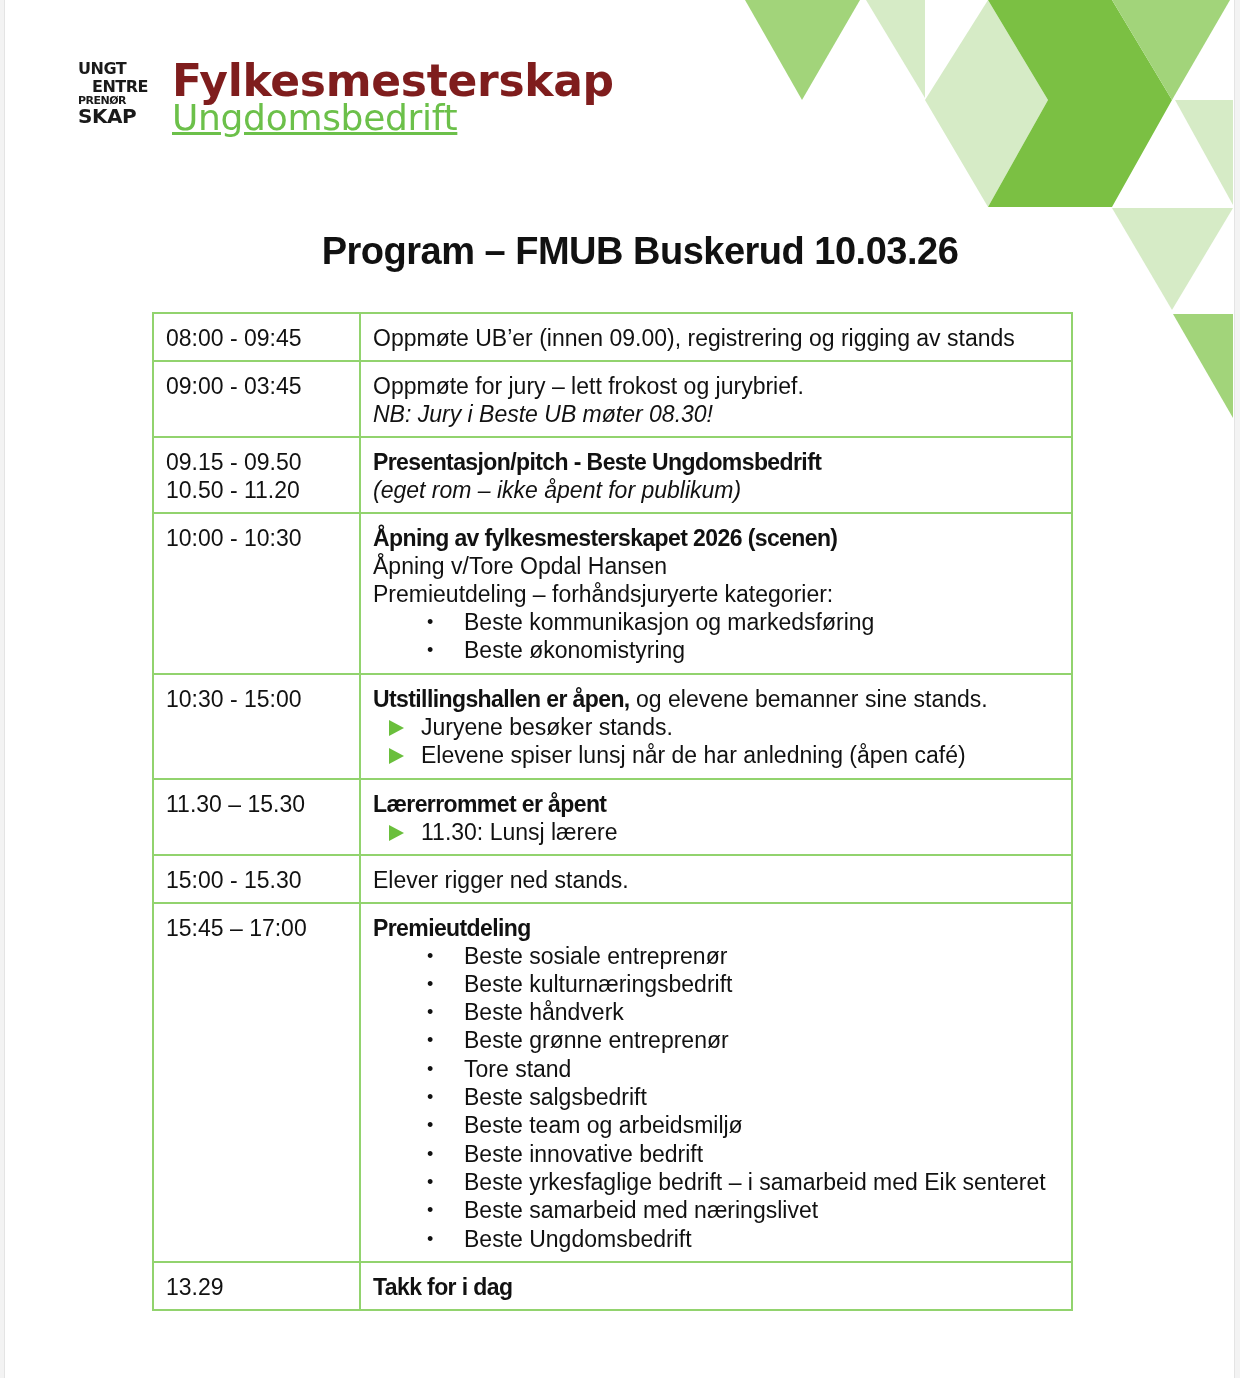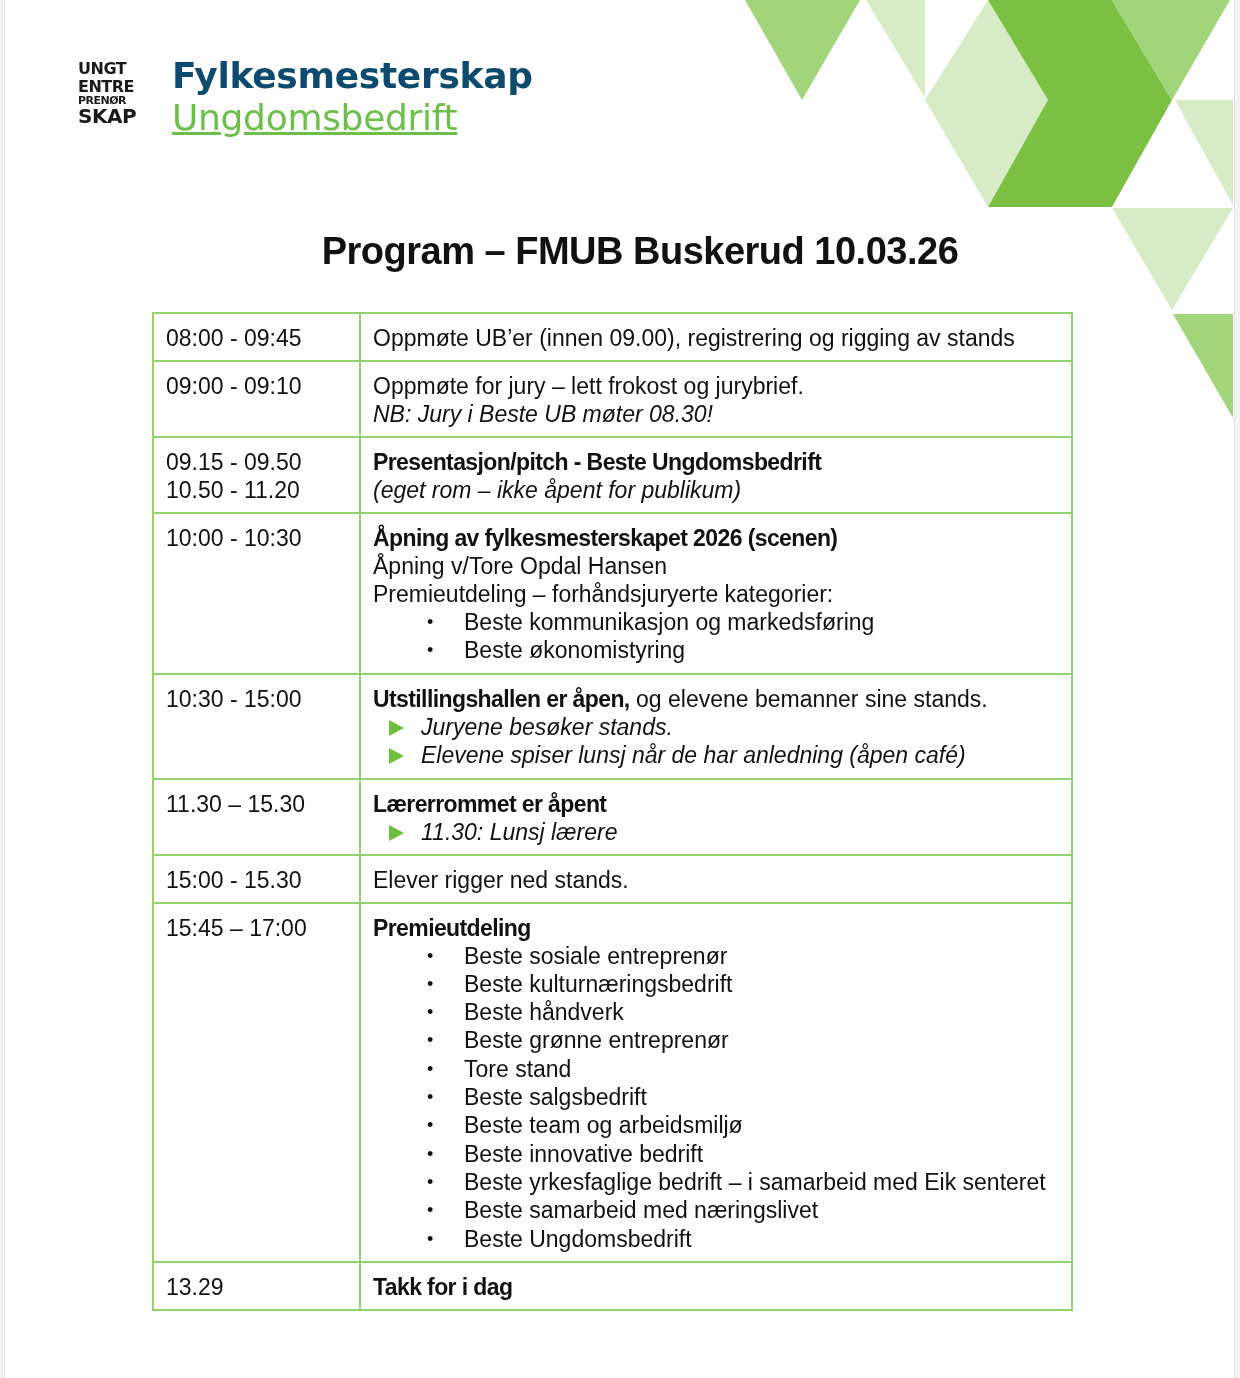--- a/index.html
+++ b/index.html
@@ -5,39 +5,39 @@
   html, body { margin: 0; padding: 0; background: #ffffff; }
   body { width: 1240px; height: 1378px; position: relative; overflow: hidden;
          font-family: "Liberation Sans", sans-serif; color: #111; }
   .page-edge-left { position: absolute; left: 0; top: 0; width: 4px; height: 1378px; background: #f3f3f3; border-right: 1px solid #e4e4e4; }
   .page-edge-right { position: absolute; left: 1234px; top: 0; width: 6px; height: 1378px; background: #f3f3f3; border-left: 1px solid #e4e4e4; }
   .deco { position: absolute; left: 0; top: 0; width: 1240px; height: 430px; pointer-events: none; }
 
   .logo { position: absolute; left: 78px; top: 61px; width: 70px; font-family: "DejaVu Sans", sans-serif;
           font-weight: bold; color: #1a1a1a; line-height: 1; letter-spacing: -0.5px; }
   .logo .l1 { font-size: 16px; display: block; height: 18px; }
-  .logo .l2 { font-size: 16px; display: block; height: 16px; }
+  .logo .l2 { font-size: 16px; display: block; height: 16px; text-align: right; }
   .logo .l3 { font-size: 11px; display: block; height: 11px; }
   .logo .l4 { font-size: 20px; display: block; height: 20px; }
 
-  .header-title { position: absolute; left: 172px; top: 55px; font-size: 36px; font-weight: bold; color: #0c4a6e; letter-spacing: -0.3px; font-family: "DejaVu Sans", sans-serif; }
+  .header-title { position: absolute; left: 172px; top: 55px; font-size: 44px; font-weight: bold; color: #7f1d1d; letter-spacing: -0.3px; font-family: "DejaVu Sans", sans-serif; }
   .header-sub { position: absolute; left: 172px; top: 97px; font-size: 36px; color: #6cc04a; letter-spacing: -0.3px; font-family: "DejaVu Sans", sans-serif; text-decoration: underline; }
 
   .doc-title { position: absolute; left: 0; width: 1280px; top: 230px; text-align: center; font-size: 38px; font-weight: bold; color: #111; letter-spacing: -0.5px; }
 
   table.program { position: absolute; left: 152px; top: 312px; width: 921px; border-collapse: collapse; font-size: 23px; }
   table.program td { border: 2px solid #92d36e; vertical-align: top; padding: 10px 11px 8px 12px; line-height: 28px; }
   table.program td.time { width: 182px; white-space: nowrap; }
   .bold { font-weight: bold; letter-spacing: -0.6px; }
   .ital { font-style: italic; }
   ul.bullets { margin: 0; padding: 0 0 0 75px; list-style: none; }
   ul.bullets li { position: relative; line-height: 28.3px; margin-left: 16px; }
   ul.bullets li::before { content: "•"; position: absolute; left: -37px; top: 0; font-size: 18px; }
   ul.arrows { margin: 0; padding: 0 0 0 48px; list-style: none; }
-  ul.arrows li { position: relative; line-height: 28px; font-style: italic; }
+  ul.arrows li { position: relative; line-height: 28px; }
   .arrow-icon { position: absolute; left: -32px; top: 7px; width: 0; height: 0;
                 border-top: 8px solid transparent; border-bottom: 8px solid transparent; border-left: 15px solid #6abf3c; }
 </style>
 </head>
 <body>
 
 <div class="page-edge-left"></div>
 
 <svg class="deco" viewBox="0 0 1240 430" width="1240" height="430">
   <polygon points="745,0 860,0 802,100" fill="#a2d47a"></polygon>
@@ -66,21 +66,21 @@
 
 <table class="program">
   <tbody>
 
     <tr style="height:48px">
       <td class="time"><span>08:00 - 09:45</span></td>
       <td><span>Oppmøte UB’er (innen 09.00), registrering og rigging av stands</span></td>
     </tr>
 
     <tr style="height:76px">
-      <td class="time"><span>09:00 - 09:10</span></td>
+      <td class="time"><span>09:00 - 03:45</span></td>
       <td>
         <div>Oppmøte for jury – lett frokost og jurybrief.</div>
         <div class="ital">NB: Jury i Beste UB møter 08.30!</div>
       </td>
     </tr>
 
     <tr style="height:75px">
       <td class="time">
         <div>09.15 - 09.50</div>
         <div>10.50 - 11.20</div>

